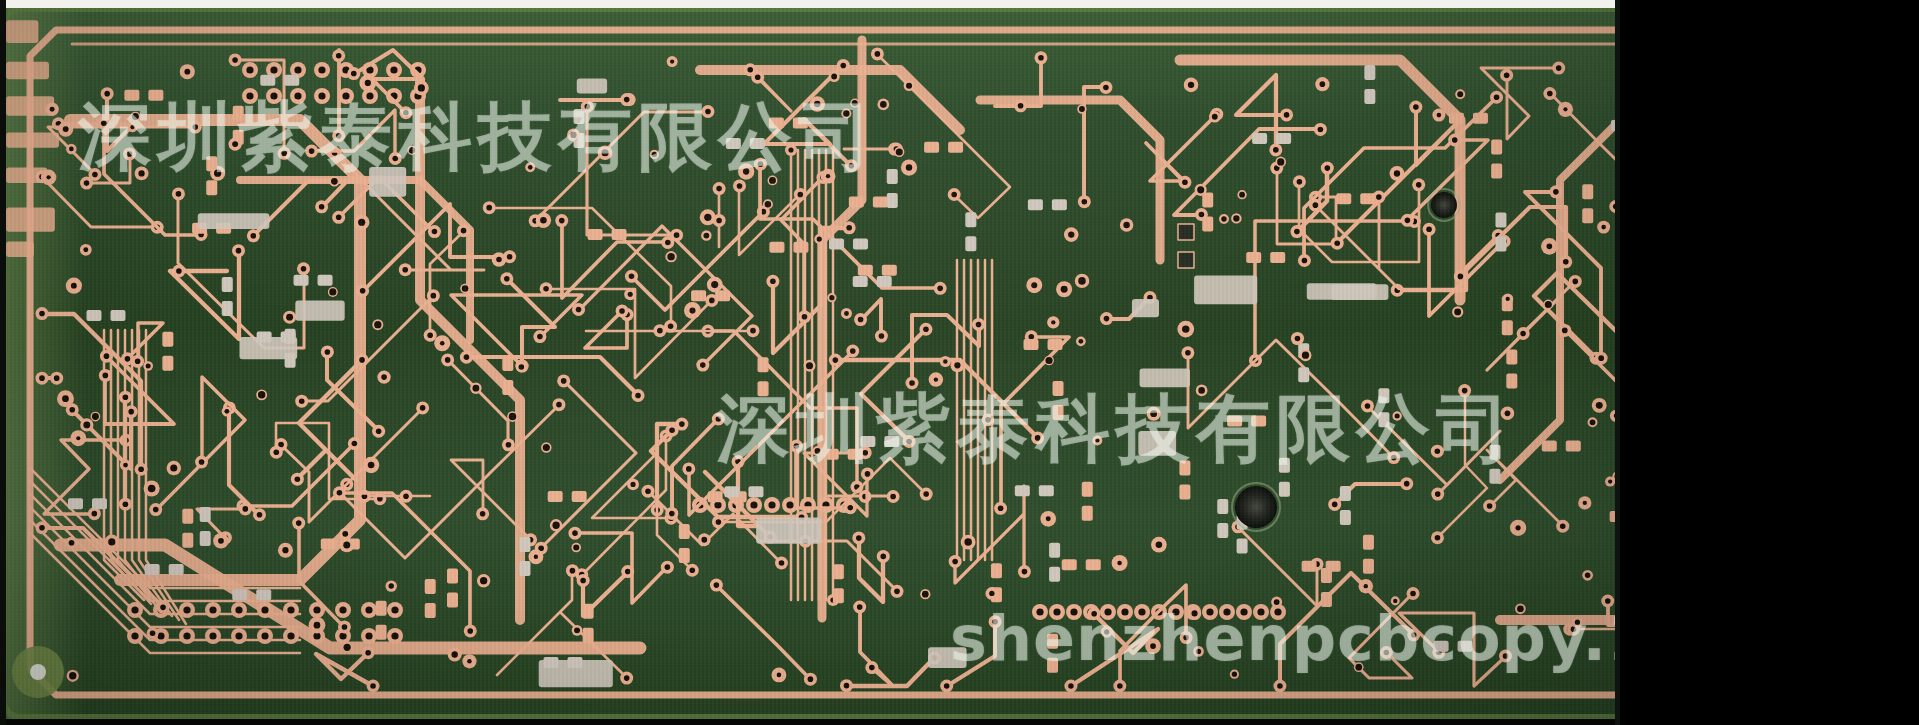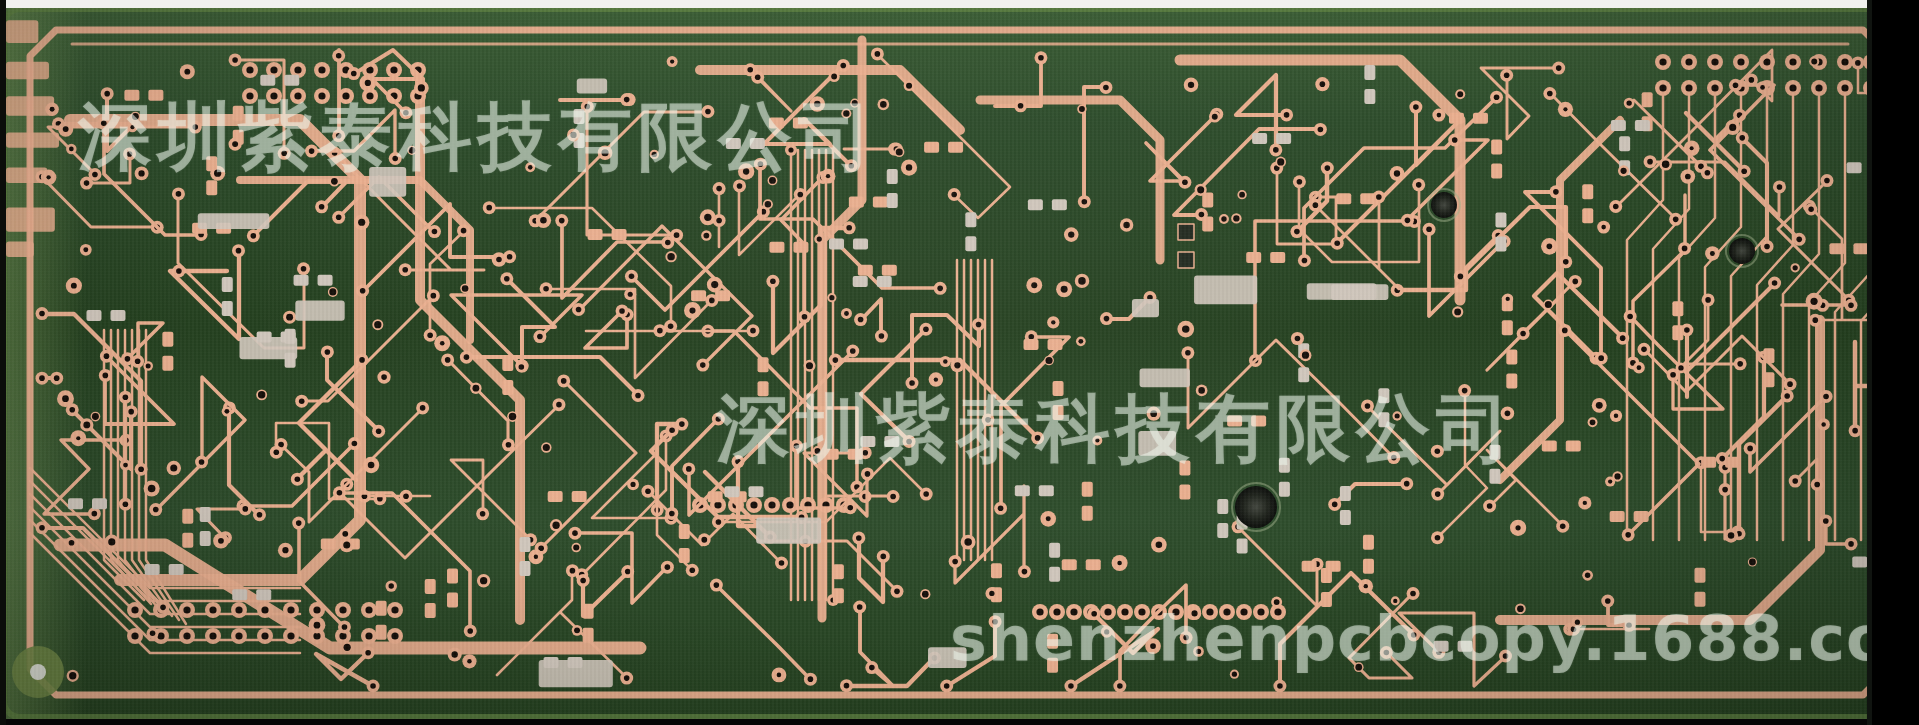--- a/index.html
+++ b/index.html
@@ -1,17 +1,17 @@
 <!DOCTYPE html>
 <html><head>
 <meta charset="utf-8">
 <style>
   html,body{margin:0;padding:0;background:#000;}
   .stage{
-    position:relative;width:1872px;height:725px;overflow:hidden;
+    position:relative;width:1620px;height:725px;overflow:hidden;
     background:#404040;font-family:"DejaVu Sans",sans-serif;
   }
   #board-svg{position:absolute;left:0;top:0;}
   .texture{
     position:absolute;left:0;top:0;right:0;bottom:0;pointer-events:none;
     background:
       radial-gradient(ellipse at 50% 42%, rgba(255,255,255,0.03) 0%, rgba(0,0,0,0) 55%, rgba(0,0,0,0.20) 100%),
       repeating-linear-gradient(90deg, rgba(255,255,255,0.022) 0 2px, rgba(0,0,0,0.022) 2px 4px),
       repeating-linear-gradient(0deg, rgba(255,255,255,0.015) 0 1px, rgba(0,0,0,0) 1px 3px);
   }

